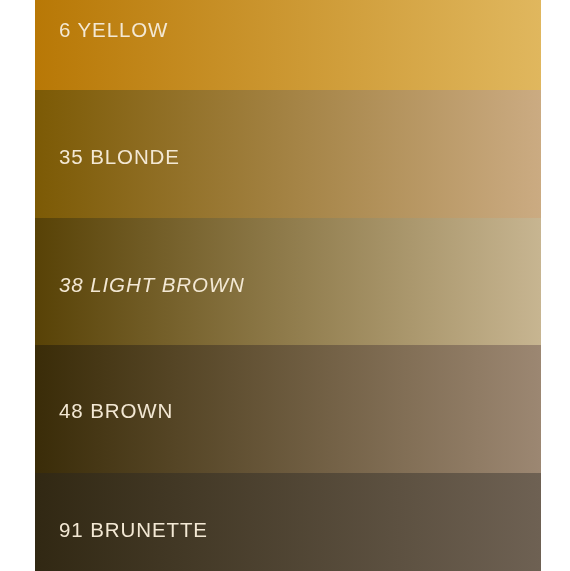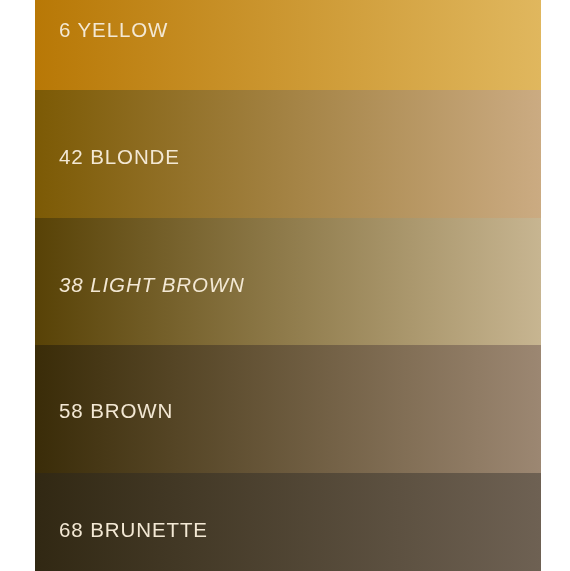--- a/index.html
+++ b/index.html
@@ -68,29 +68,29 @@
 <body style="background: rgb(255, 255, 255);">
 
 <div id="swatch-chart" style="background: rgb(255, 255, 255);">
   <div class="swatch-stack">
 
     <div class="swatch-row row-0" style="background: linear-gradient(to right, rgb(184, 120, 6) 0%, rgb(224, 183, 94) 100%); height: 90px;">
       <span class="swatch-label" style="color: rgb(243, 232, 212);">6 YELLOW</span>
     </div>
 
     <div class="swatch-row row-1" style="background: linear-gradient(to right, rgb(124, 90, 5) 0%, rgb(203, 171, 130) 100%); height: 128px;">
-      <span class="swatch-label" style="color: rgb(243, 232, 212);">42 BLONDE</span>
+      <span class="swatch-label" style="color: rgb(243, 232, 212);">35 BLONDE</span>
     </div>
 
     <div class="swatch-row row-2" style="background: linear-gradient(to right, rgb(88, 66, 6) 0%, rgb(199, 181, 145) 100%); height: 127px;">
       <span class="swatch-label" style="color: rgb(243, 232, 212); font-style: italic;">38 LIGHT BROWN</span>
     </div>
 
     <div class="swatch-row row-3" style="background: linear-gradient(to right, rgb(58, 44, 8) 0%, rgb(156, 135, 114) 100%); height: 128px;">
-      <span class="swatch-label" style="color: rgb(243, 232, 212);">58 BROWN</span>
+      <span class="swatch-label" style="color: rgb(243, 232, 212);">48 BROWN</span>
     </div>
 
     <div class="swatch-row row-4" style="background: linear-gradient(to right, rgb(49, 40, 19) 0%, rgb(110, 97, 83) 100%); height: 98px;">
-      <span class="swatch-label" style="color: rgb(243, 232, 212);">68 BRUNETTE</span>
+      <span class="swatch-label" style="color: rgb(243, 232, 212);">91 BRUNETTE</span>
     </div>
 
   </div>
 </div>
 
 </body></html>

